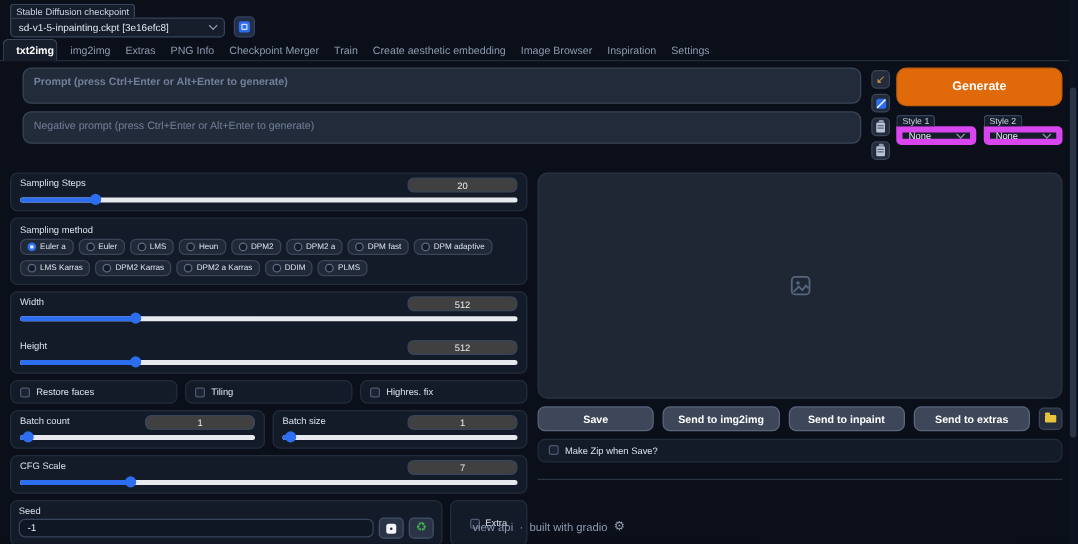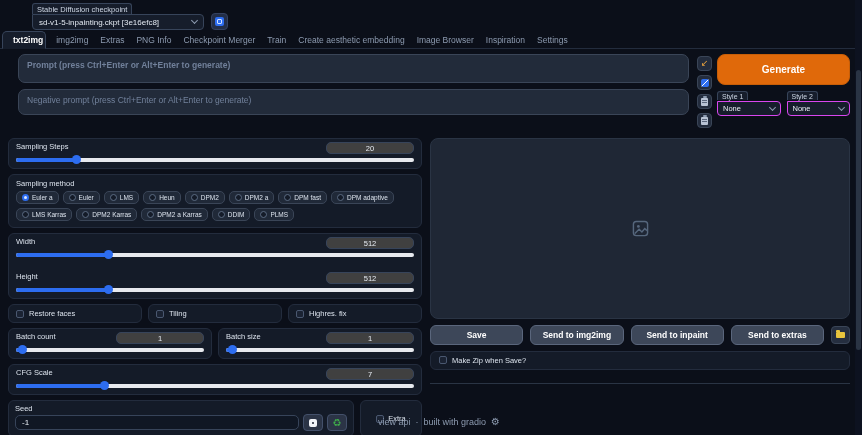--- a/index.html
+++ b/index.html
@@ -3,21 +3,21 @@
 <meta charset="utf-8">
 <style>
   * { margin:0; padding:0; box-sizing:border-box; }
   html,body { width:862px; height:435px; overflow:hidden; }
   body {
     background:#0b0f19; color:#e8edf4;
     font-family:"Liberation Sans","DejaVu Sans",sans-serif;
     font-size:9px; position:relative;
   }
   
-  .topbar { display:flex; align-items:flex-start; padding:3px 0 2px 8px; gap:7px;margin-left:24px; }
+  .topbar { display:flex; align-items:flex-start; padding:3px 0 2px 8px; gap:7px; }
   .ckpt-label { display:inline-block; font-size:7.5px; color:#cdd6e4;
     border:1px solid #37445a; border-bottom:none; border-radius:3px 3px 0 0;
     padding:1px 4px 0 4px; background:#161d2b; }
   .ckpt-select { width:172px; height:16px; background:#161d2b; border:1px solid #37445a;
     border-radius:0 4px 4px 4px; display:flex; align-items:center; justify-content:space-between;
     padding:0 6px; font-size:8px; color:#e2e8f0; cursor:pointer; }
   .refresh-btn { width:17px; height:17px; margin-top:10px; background:#232e47;
     border:1px solid #34415f; border-radius:4px; display:flex; align-items:center; justify-content:center; cursor:pointer; }
   .refresh-glyph { width:9px; height:9px; background:#2d6df0; border-radius:2px; position:relative; }
   .refresh-glyph::after { content:""; position:absolute; inset:2px; border:1px solid #cfe0ff; border-radius:1px; }
@@ -44,21 +44,21 @@
   .clip-glyph { width:7px; height:8px; background:#b9c3d4; border-radius:1px; position:relative; }
   .clip-glyph::before { content:""; position:absolute; top:-2px; left:1.5px; width:4px; height:2px; background:#8d9bb0; border-radius:1px; }
   .clip-glyph::after { content:""; position:absolute; top:2px; left:1px; right:1px; height:1px; background:#5a6p7c; box-shadow:0 2px 0 #5a667c; background:#5a667c; }
   .gen-right { flex:1; display:flex; flex-direction:column; }
   .generate-btn { height:31px; background:#e0690a; border:1px solid #c75e08; border-radius:8px;
     color:#fff; font-weight:bold; font-size:10px; display:flex; align-items:center; justify-content:center; cursor:pointer; }
   .style-row { display:flex; gap:6px; margin-top:6px; }
   .style-box { flex:1; }
   .style-label { display:inline-block; font-size:7px; color:#cdd6e4; border:1px solid #37445a; border-bottom:none;
     border-radius:3px 3px 0 0; padding:1px 4px 0 4px; background:#161d2b; }
-  .style-select { height:15px; background:#161d2b; border:1px solid #d946ef; border-radius:0 4px 4px 4px;
+  .style-select { height:15px; background:#161d2b; border:5px solid #d946ef; border-radius:0 4px 4px 4px;
     display:flex; align-items:center; justify-content:space-between; padding:0 5px; font-size:7.5px; cursor:pointer; }
   
   .main { display:flex; padding:4px 12px 0 8px; gap:8px; }
   .left-col { width:414px; display:flex; flex-direction:column; gap:5px; }
   .right-col { flex:1; display:flex; flex-direction:column; gap:6px; }
   .block { background:#141b28; border:1px solid #232c3d; border-radius:6px; padding:3px 7px 6px 7px; }
   .blk-label { font-size:7.5px; color:#dbe2ec; }
   .slider-head { display:flex; justify-content:space-between; height:13px; }
   .numbox { width:88px; height:12px; background:#404040; border:1px solid #37445a; border-radius:5px;
     font-size:7.5px; color:#e8edf4; display:flex; align-items:center; justify-content:center; cursor:text; }

